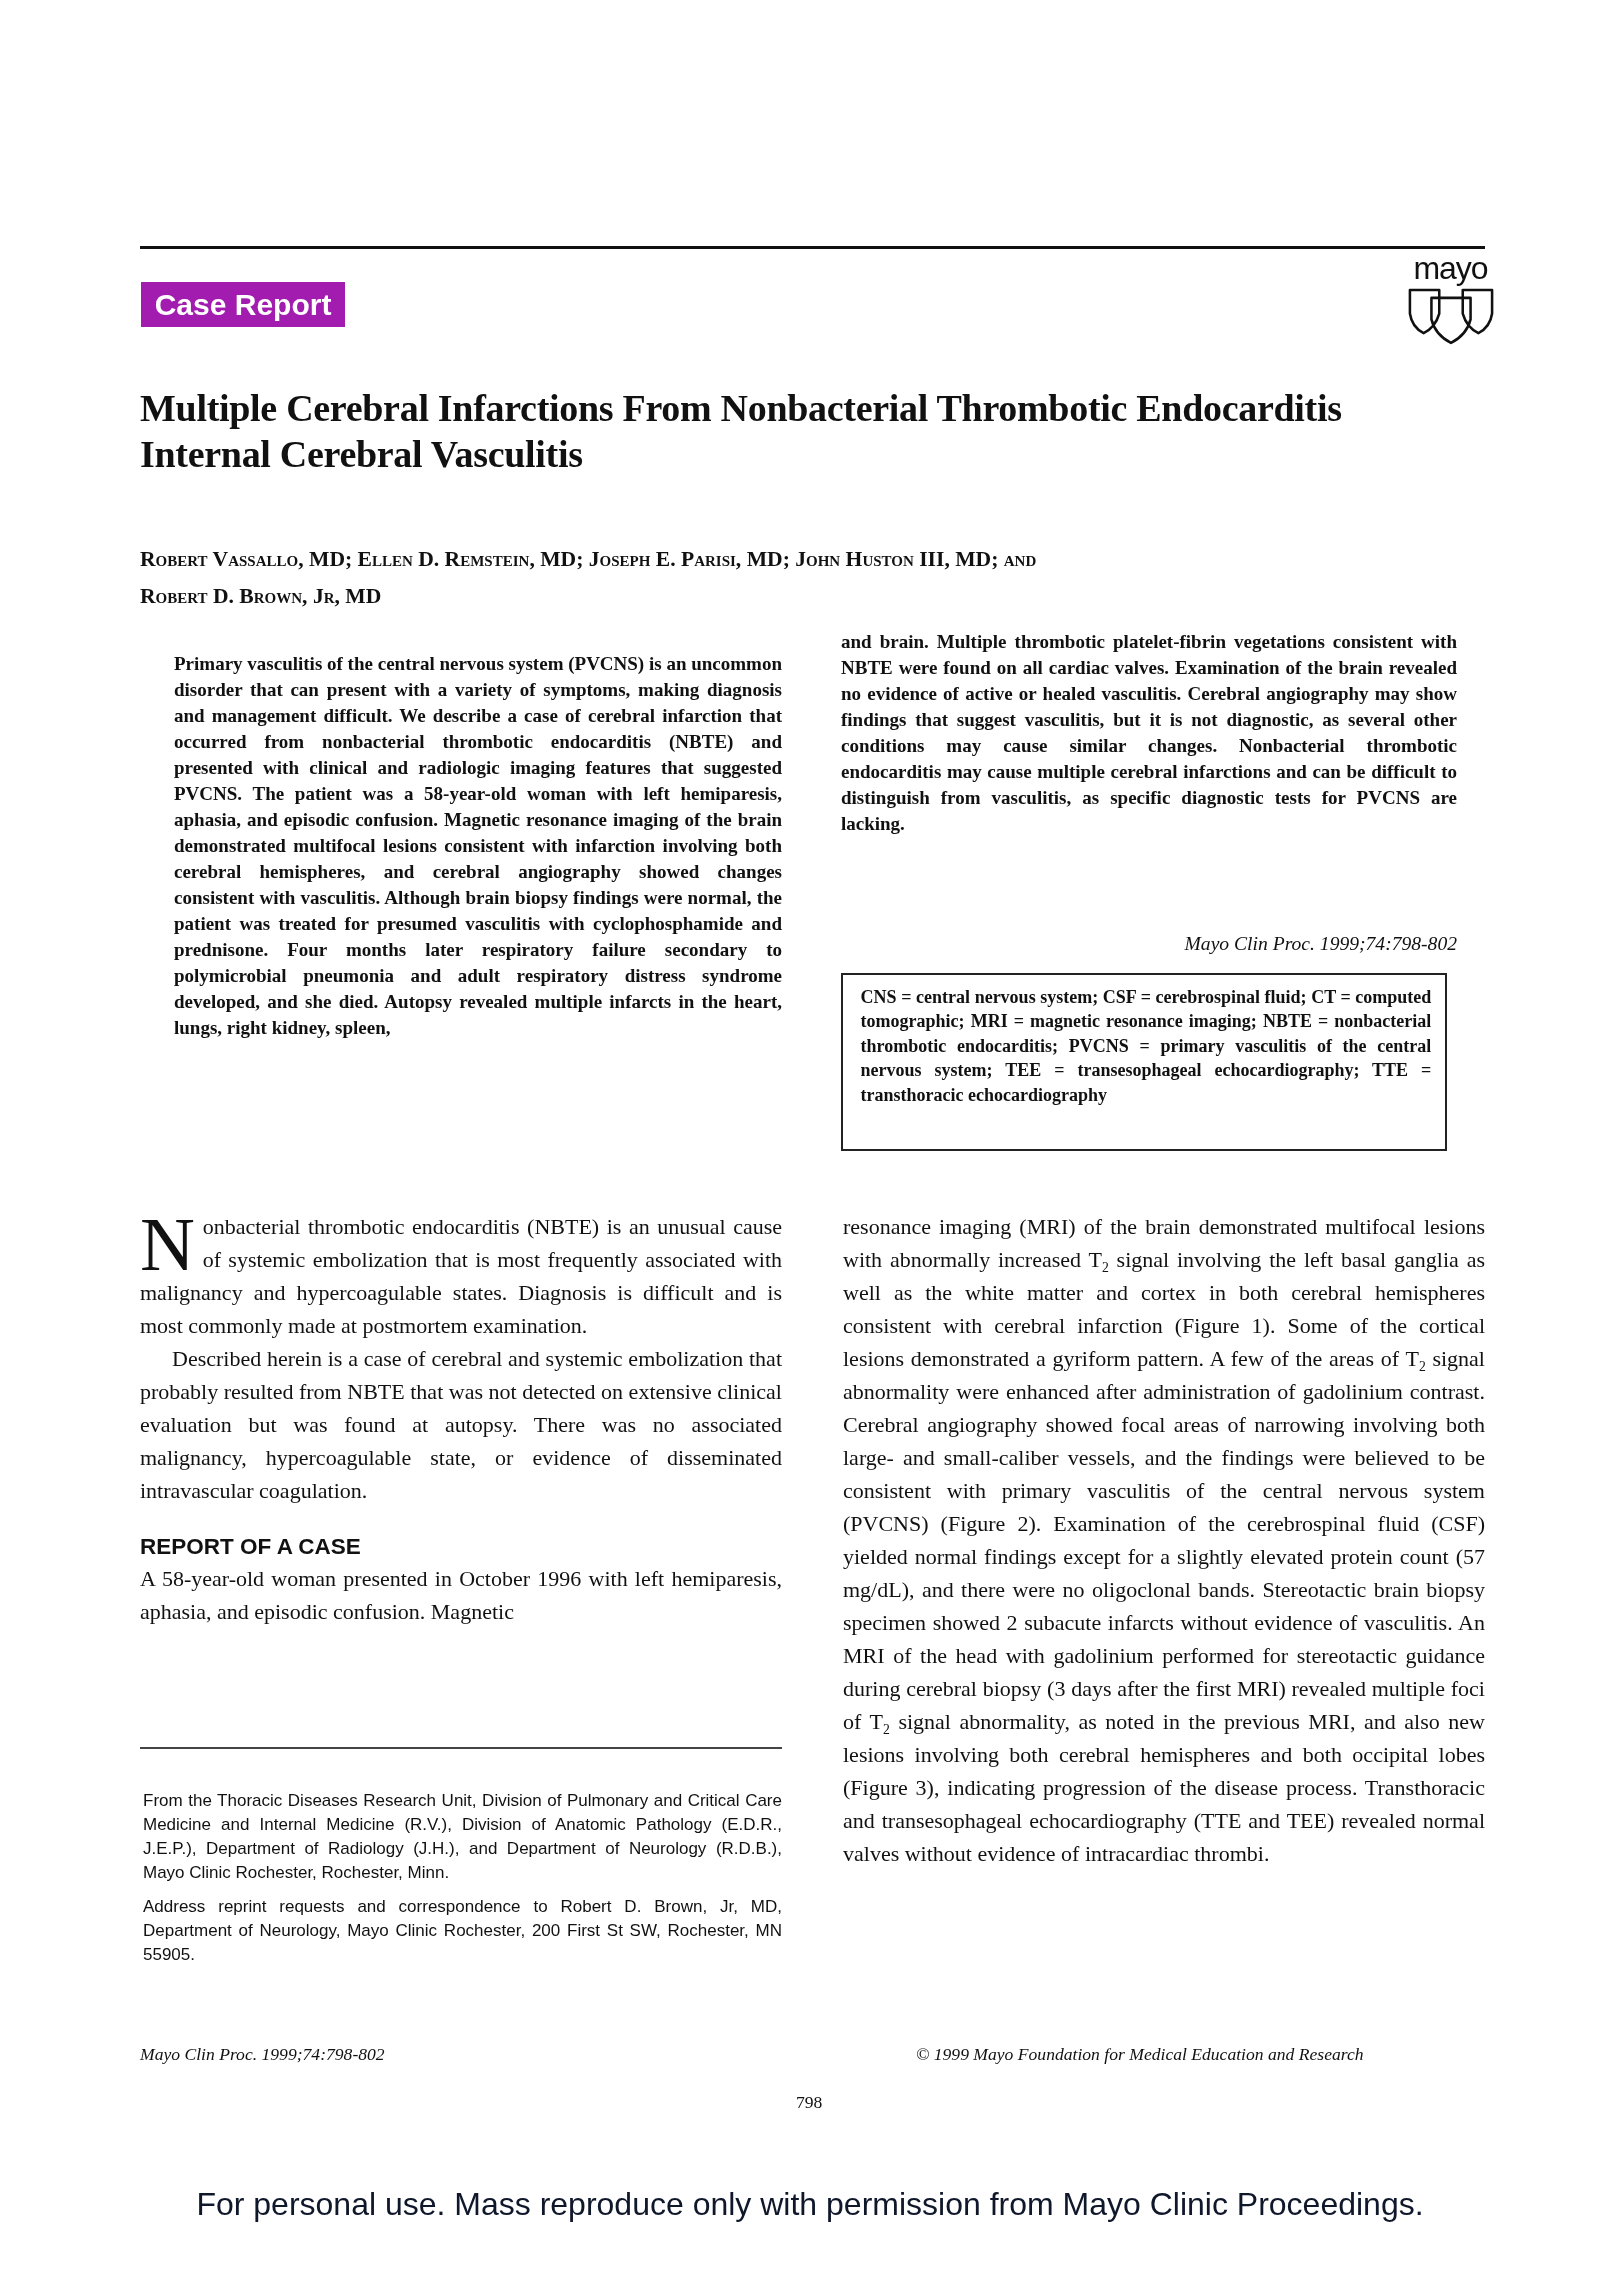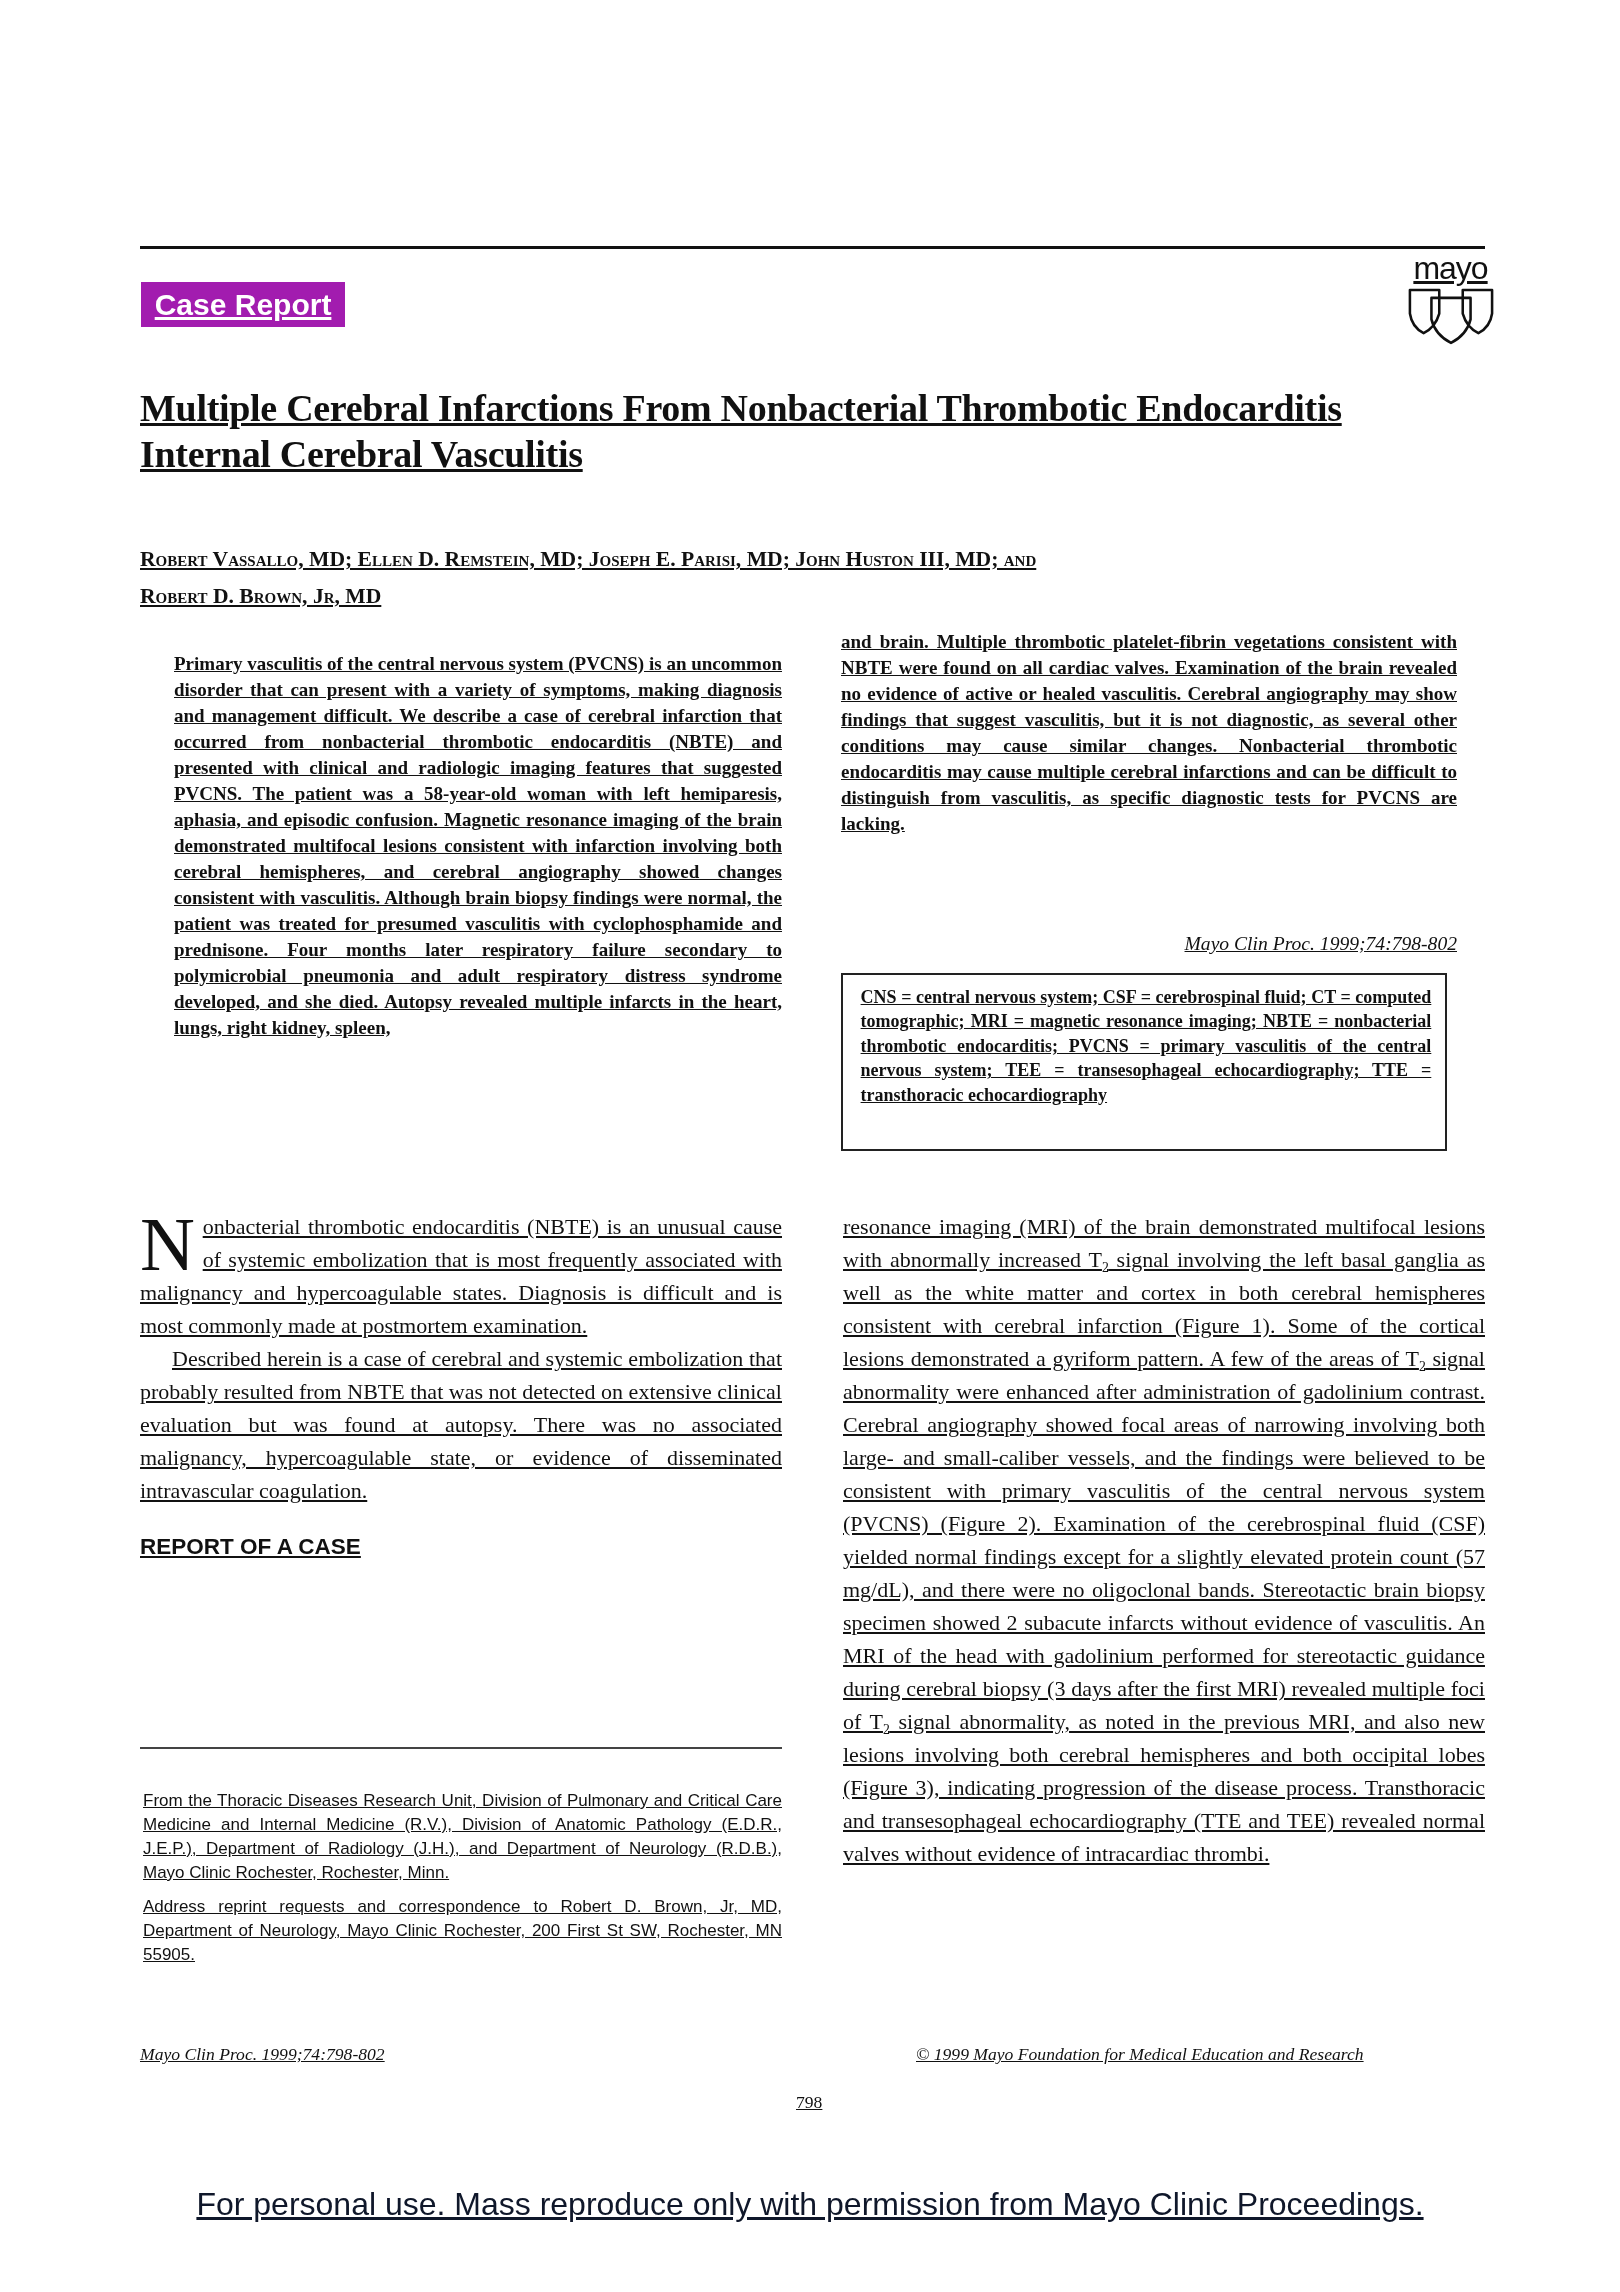--- a/index.html
+++ b/index.html
@@ -1,17 +1,17 @@
 <!DOCTYPE html>
 <html><head>
 <meta charset="utf-8">
 <style>
   html, body { margin: 0; padding: 0; background: #ffffff; }
   body { width: 1620px; height: 2293px; position: relative; overflow: hidden; color: #111; }
-  .abs { position: absolute; text-decoration: underline; }
+  .abs { position: absolute; }
 
   .top-rule { left: 140px; top: 246px; width: 1345px; height: 2.9px; background: #111; }
 
   .badge { left: 141px; top: 282px; height: 45px; padding: 0 13.7px; background: #a21caf; color: #fff;
            font-family: "Liberation Sans", sans-serif; font-weight: bold; font-size: 30px; line-height: 45px; }
 
   .logo { left: 1404px; top: 253px; width: 93px; width: 93px; text-align: center; }
   .logo .word { font-family: "Liberation Sans", sans-serif; font-size: 32px; line-height: 31px; letter-spacing: -1px; color: #111; }
 
   .title { left: 140px; top: 385px; width: 1353px; font-family: "Liberation Serif", serif; font-weight: bold;
@@ -85,20 +85,21 @@
 <div class="abs abbrev-box">
   <p>CNS = central nervous system; CSF = cerebrospinal fluid; CT = computed tomographic; MRI = magnetic resonance imaging; NBTE = nonbacterial thrombotic endocarditis; PVCNS = primary vasculitis of the central nervous system; TEE = transesophageal echocardiography; TTE = transthoracic echocardiography</p>
 </div>
 
 <div class="abs body col-left">
   <p>
     <span class="dropcap">N</span><span>onbacterial thrombotic endocarditis (NBTE) is an unusual cause of systemic embolization that is most frequently associated with malignancy and hypercoagulable states. Diagnosis is difficult and is most commonly made at postmortem examination.</span>
   </p>
   <p class="indent">Described herein is a case of cerebral and systemic embolization that probably resulted from NBTE that was not detected on extensive clinical evaluation but was found at autopsy. There was no associated malignancy, hypercoagulable state, or evidence of disseminated intravascular coagulation.</p>
   <div class="heading">REPORT OF A CASE</div>
+  <p>A 58-year-old woman presented in October 1996 with left hemiparesis, aphasia, and episodic confusion. Magnetic</p>
 </div>
 
 <div class="abs body col-right">
   <p><span>resonance imaging (MRI) of the brain demonstrated multifocal lesions with abnormally increased T</span><sub>2</sub><span> signal involving the left basal ganglia as well as the white matter and cortex in both cerebral hemispheres consistent with cerebral infarction (Figure 1). Some of the cortical lesions demonstrated a gyriform pattern. A few of the areas of T</span><sub>2</sub><span> signal abnormality were enhanced after administration of gadolinium contrast. Cerebral angiography showed focal areas of narrowing involving both large- and small-caliber vessels, and the findings were believed to be consistent with primary vasculitis of the central nervous system (PVCNS) (Figure 2). Examination of the cerebrospinal fluid (CSF) yielded normal findings except for a slightly elevated protein count (57 mg/dL), and there were no oligoclonal bands. Stereotactic brain biopsy specimen showed 2 subacute infarcts without evidence of vasculitis. An MRI of the head with gadolinium performed for stereotactic guidance during cerebral biopsy (3 days after the first MRI) revealed multiple foci of T</span><sub>2</sub><span> signal abnormality, as noted in the previous MRI, and also new lesions involving both cerebral hemispheres and both occipital lobes (Figure 3), indicating progression of the disease process. Transthoracic and transesophageal echocardiography (TTE and TEE) revealed normal valves without evidence of intracardiac thrombi.</span></p>
 </div>
 
 <div class="abs fn-rule"></div>
 <div class="abs footnotes">
   <p>From the Thoracic Diseases Research Unit, Division of Pulmonary and Critical Care Medicine and Internal Medicine (R.V.), Division of Anatomic Pathology (E.D.R., J.E.P.), Department of Radiology (J.H.), and Department of Neurology (R.D.B.), Mayo Clinic Rochester, Rochester, Minn.</p>
   <p>Address reprint requests and correspondence to Robert D. Brown, Jr, MD, Department of Neurology, Mayo Clinic Rochester, 200 First St SW, Rochester, MN 55905.</p>

